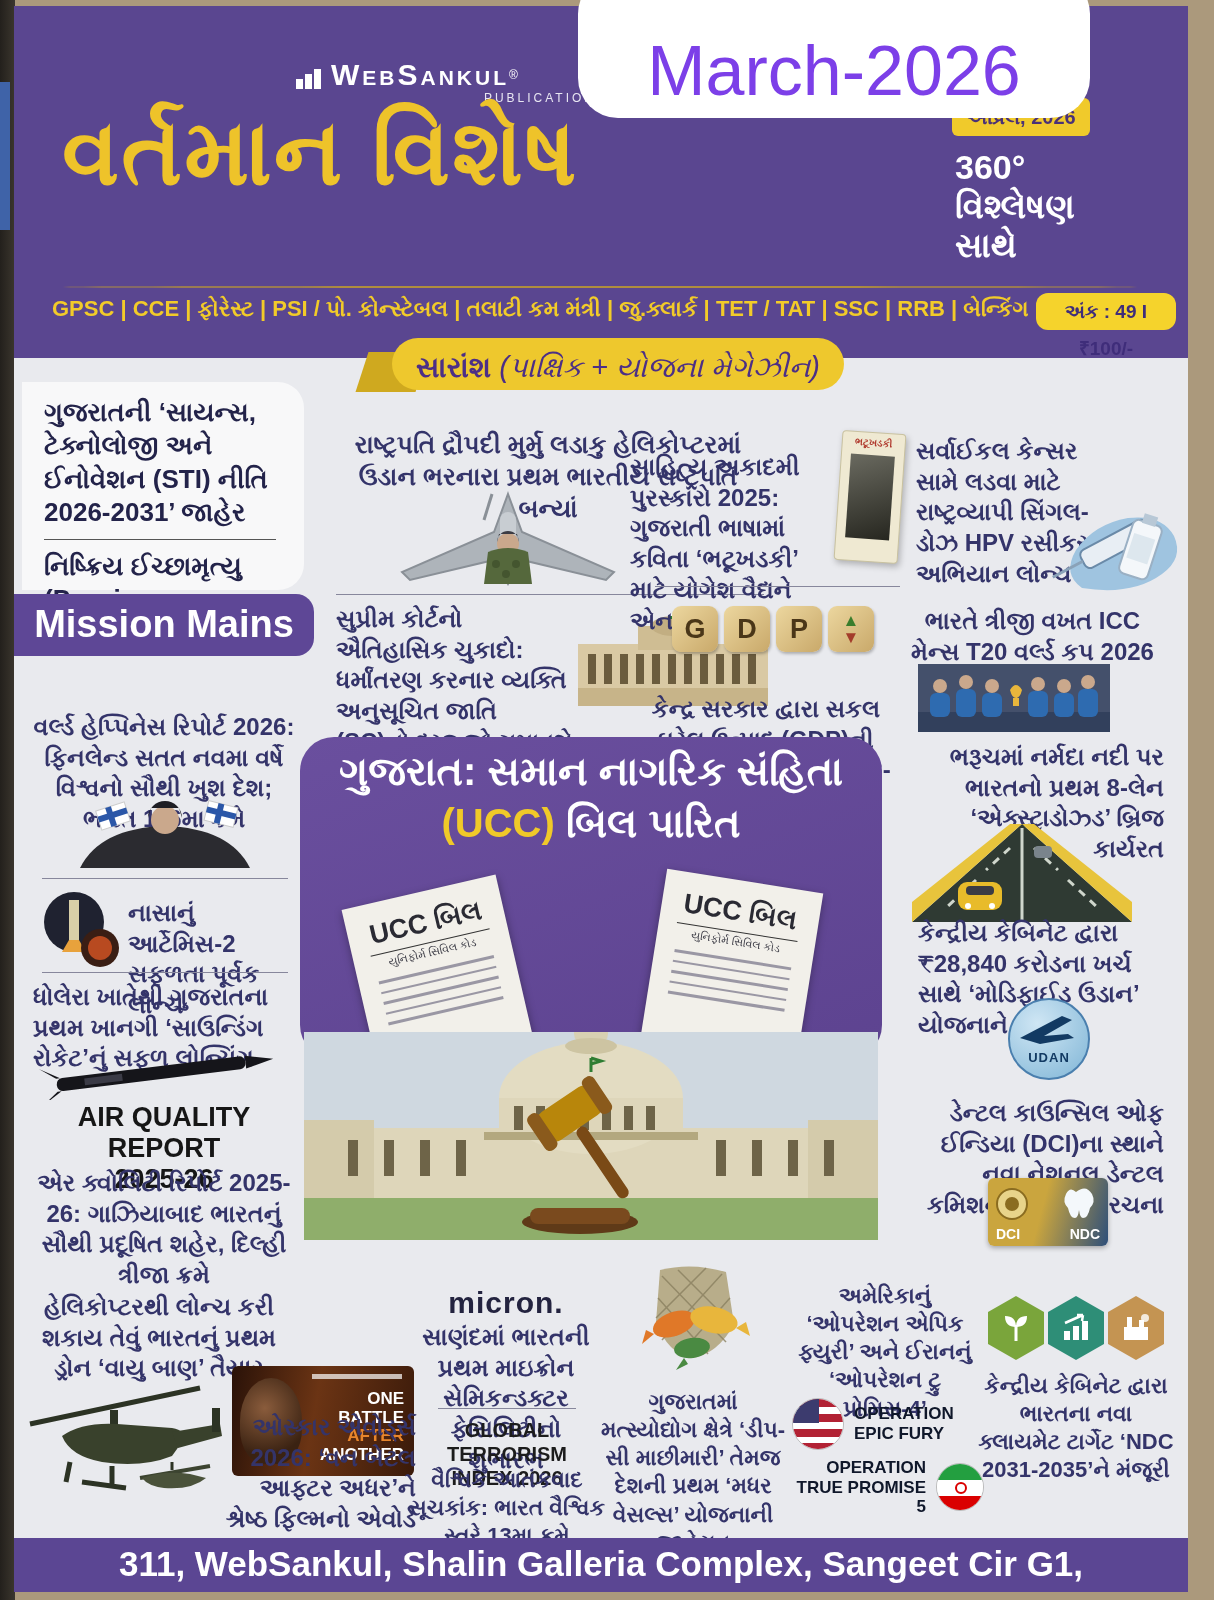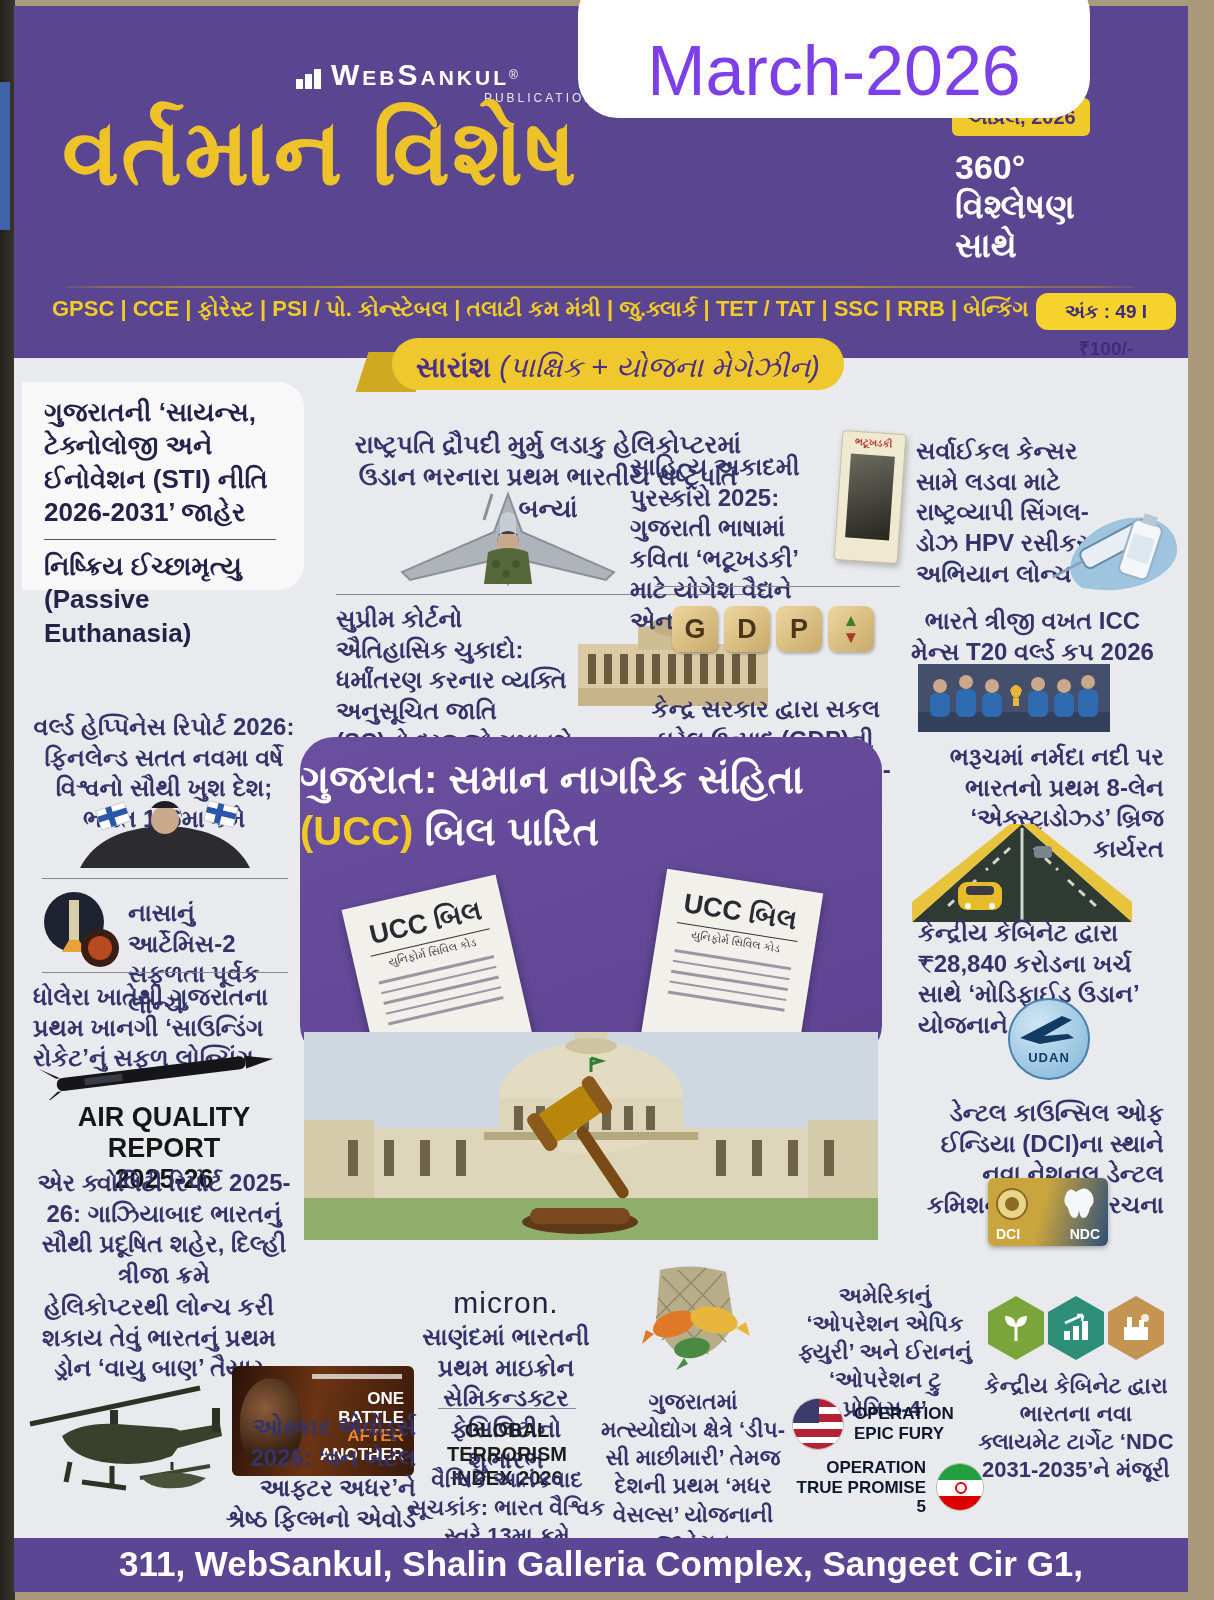--- a/index.html
+++ b/index.html
@@ -45,28 +45,28 @@
   .abs { position:absolute; }
   .tc { text-align:center; } .tr { text-align:right; }
 
   
   .poster { position:absolute; left:232px; top:1366px; width:182px; height:110px; border-radius:6px; background:linear-gradient(100deg,#2a1208,#6b3414 45%,#3a1a0a); overflow:hidden; color:#fff; }
   .poster .face { position:absolute; left:8px; top:12px; width:62px; height:86px; border-radius:50% 50% 40% 40%; background:radial-gradient(circle at 40% 35%,#8a5c3c,#3a2212 70%); }
   .poster .credits { position:absolute; right:12px; top:8px; width:90px; height:5px; background:rgba(255,255,255,.7); }
   .poster .pt { position:absolute; right:10px; top:24px; width:105px; text-align:right; font-weight:bold; font-size:17px; line-height:1.1; }
   .poster .pt .l2 { color:#e8862c; }
 
-  .micron-logo { font-size:30px; font-weight:normal; color:#23233f; letter-spacing:1px; }
+  .micron-logo { font-size:30px; font-weight:bold; color:#23233f; letter-spacing:1px; }
   .gti-title { font-weight:bold; color:#1c1c1c; font-size:20px; line-height:1.2; }
 
   .hexrow { position:absolute; left:988px; top:1296px; width:176px; display:flex; gap:4px; }
   .hex { width:58px; height:64px; clip-path:polygon(50% 0,100% 25%,100% 75%,50% 100%,0 75%,0 25%); display:flex; align-items:center; justify-content:center; }
 
   .ucc-banner { position:absolute; left:300px; top:737px; width:582px; height:322px; background:linear-gradient(160deg,#6a4f9e,#5d4390); border-radius:34px; }
-  .ucc-h { color:#fff; font-weight:bold; font-size:40px; margin-top:16px; line-height:1.3; }
+  .ucc-h { text-align:center; color:#fff; font-weight:bold; font-size:40px; margin-top:8px; line-height:1.3; }
   .ucc-y { color:#f0c929; }
   .paper { position:absolute; width:158px; height:182px; background:#f2f0ea; box-shadow:0 3px 8px rgba(0,0,0,.35); padding:16px 10px 0; text-align:center; }
   .paper .pt1 { font-weight:bold; font-size:27px; color:#2a2a33; }
   .paper .pt2 { font-size:11px; color:#3a3a44; border-top:1.5px solid #333; margin:4px 8px 10px; padding-top:3px; }
   .paper .ln { height:2.5px; background:#9a97a4; margin:8px 10px; }
   .building { position:absolute; left:304px; top:1032px; width:574px; height:208px; overflow:hidden; }
 
   .footer { position:absolute; left:14px; top:1538px; width:1174px; height:54px; background:#5b4693; color:#fff; font-weight:bold; font-size:35px; text-align:center; line-height:52px; }
 
   .overlay-march { position:absolute; left:578px; top:-26px; width:512px; height:144px; background:#fff; border-radius:40px; display:flex; align-items:flex-end; justify-content:center; }
@@ -114,20 +114,21 @@
 
   <div class="pill-fold"></div>
   <div class="pill"><b>સારાંશ</b><i> (પાક્ષિક + યોજના મેગેઝીન)</i></div>
 
   <div class="card">
     <div class="news">ગુજરાતની ‘સાયન્સ, ટેક્નોલોજી અને ઈનોવેશન (STI) નીતિ 2026-2031’ જાહેર</div>
     <hr>
     <div class="news">નિષ્ક્રિય ઈચ્છામૃત્યુ</div>
     <div class="news">(Passive Euthanasia)</div>
   </div>
+  <div class="mission">Mission Mains</div>
 
   <div class="abs news tc" style="left:33px;top:712px;width:262px;font-size:24px">વર્લ્ડ હેપ્પિનેસ રિપોર્ટ 2026: ફિનલેન્ડ સતત નવમા વર્ષે વિશ્વનો સૌથી ખુશ દેશ; ભારત 116મા ક્રમે</div>
   <div class="abs" style="left:60px;top:798px">
     <svg width="210" height="72" viewBox="0 0 210 72">
       <path d="M20 70 Q40 30 105 28 Q170 30 190 70 Z" fill="#2b2b30"></path>
       <circle cx="105" cy="22" r="14" fill="#caa88c"></circle>
         <path d="M88 20 a17 17 0 0 1 34 0 l-3 -10 -28 0 Z" fill="#1e1e24"></path>
       <rect x="38" y="8" width="30" height="20" fill="#fff" stroke="#ccc" transform="rotate(-18 53 18)"></rect>
       <rect x="38" y="14" width="30" height="6" fill="#2b57a8" transform="rotate(-18 53 18)"></rect>
         <rect x="48" y="8" width="6" height="20" fill="#2b57a8" transform="rotate(-18 53 18)"></rect>

